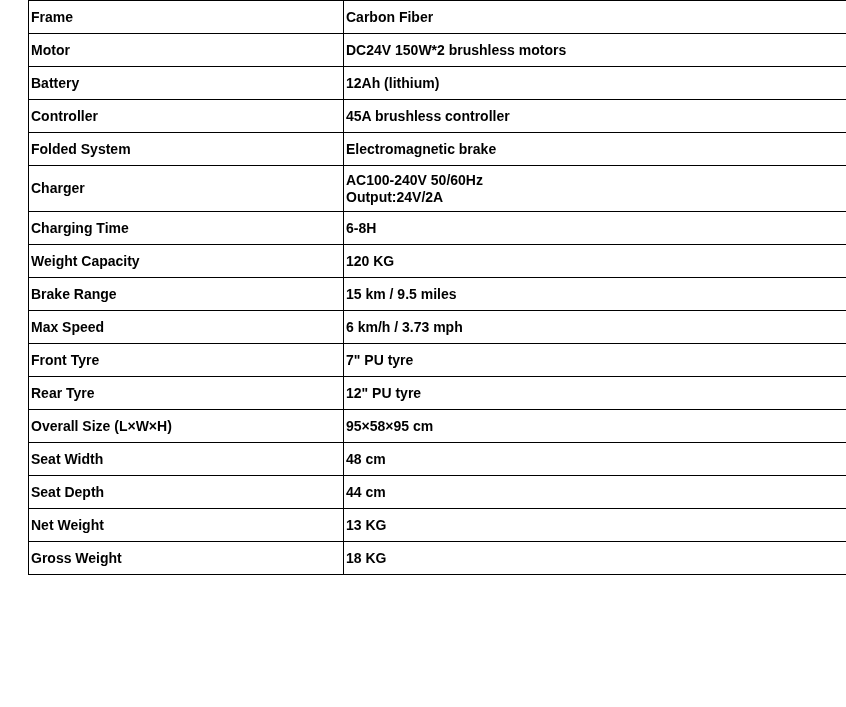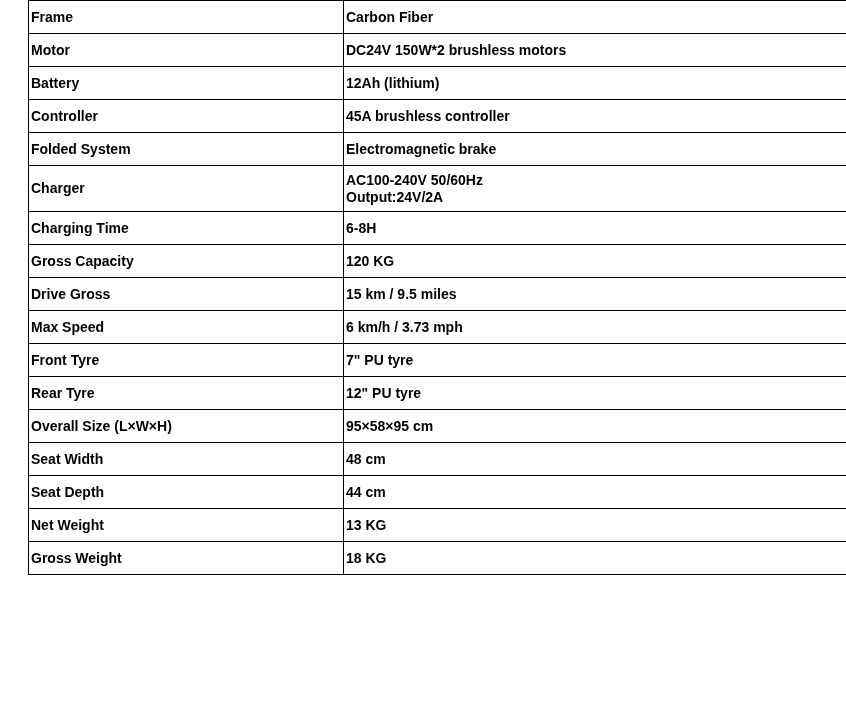--- a/index.html
+++ b/index.html
@@ -73,27 +73,27 @@
           <span class="line">Output:24V/2A</span>
         </td>
       </tr>
     <tr>
         <td class="label">Charging Time</td>
         <td>
           <span class="line">6-8H</span>
         </td>
       </tr>
     <tr>
-        <td class="label">Gross Capacity</td>
+        <td class="label">Weight Capacity</td>
         <td>
           <span class="line">120 KG</span>
         </td>
       </tr>
     <tr>
-        <td class="label">Drive Gross</td>
+        <td class="label">Brake Range</td>
         <td>
           <span class="line">15 km / 9.5 miles</span>
         </td>
       </tr>
     <tr>
         <td class="label">Max Speed</td>
         <td>
           <span class="line">6 km/h / 3.73 mph</span>
         </td>
       </tr>

